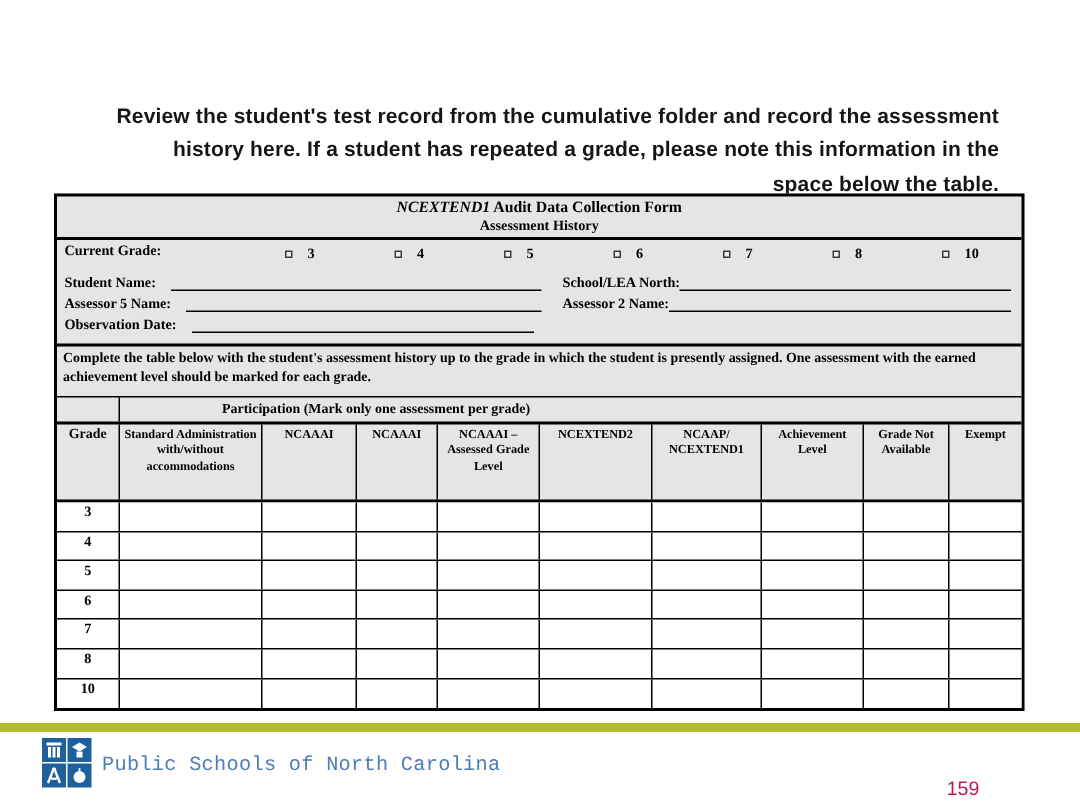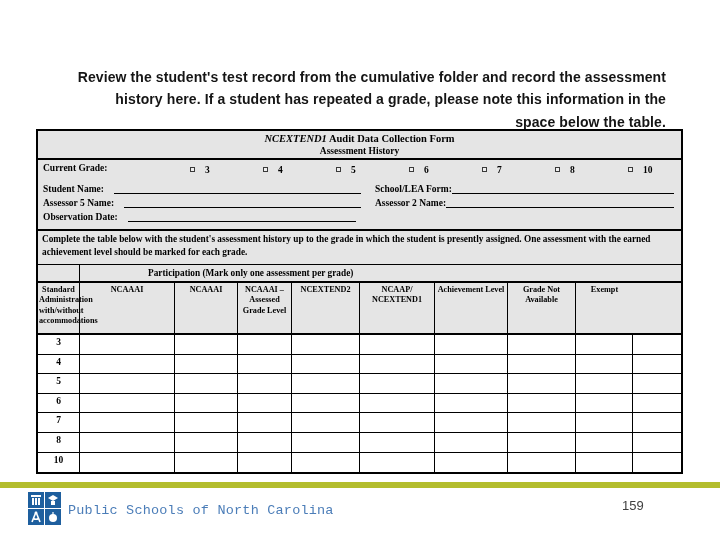--- a/index.html
+++ b/index.html
@@ -60,22 +60,22 @@
   .gcell:last-child{ border-right:none; }
   .gcell.gnum{ text-align:center; font-size:9.5px; padding-top:2px; }
 
   
   .bar{ position:absolute; left:0; top:482px; width:720px; height:6px; background:#b3bd2d; }
   .logo{ position:absolute; left:28px; top:492px; width:35px; height:34px;
          display:grid; grid-template-columns:16px 16px; grid-template-rows:16px 16px; gap:1px; }
   .tile{ background:#1e5f9e; display:flex; align-items:center; justify-content:center; }
   .logo-text{ position:absolute; left:68px; top:503px; font-family:Liberation Mono, monospace;
               font-weight:normal; font-size:13.5px; color:#4b7db8; letter-spacing:0.2px; }
-  .page-num{ position:absolute; left:622px; top:498px; width:40px; text-align:left;
-             font-family:"Liberation Sans", sans-serif; font-size:13px; color:#404040; }
+  .page-num{ position:absolute; left:622px; top:518px; width:40px; text-align:center;
+             font-family:"Liberation Sans", sans-serif; font-size:13px; color:#be185d; }
 </style>
 </head>
 <body>
 
 <div class="instructions">Review the student's test record from the cumulative folder and record the assessment history here.  If a student has repeated a grade, please note this information in the space below the table.</div>
 
 <div class="form">
 
   <div class="form-title">
     <div class="t1"><i>NCEXTEND1</i><span> Audit Data Collection Form</span></div>
@@ -116,21 +116,21 @@
       </div>
   </div>
 
   <div class="names">
     <div class="fline">
       <div class="fl-left">
         <span>Student Name:</span>
         <span class="uline ul-gap"></span>
       </div>
       <div class="fl-right">
-        <span>School/LEA Form:</span>
+        <span>School/LEA North:</span>
         <span class="uline ul-tight"></span>
       </div>
     </div>
     <div class="fline">
       <div class="fl-left">
         <span>Assessor 5 Name:</span>
         <span class="uline ul-gap"></span>
       </div>
       <div class="fl-right">
         <span>Assessor 2 Name:</span>
@@ -146,20 +146,21 @@
   </div>
 
   <div class="note">Complete the table below with the student's assessment history up to the grade in which the student is presently assigned. One assessment with the earned achievement level should be marked for each grade.</div>
 
   <div class="prow">
     <div class="p-stub"></div>
     <div class="p-text">Participation (Mark only one assessment per grade)</div>
   </div>
 
   <div class="hrow" id="header-row">
+      <div class="hcell grade-h">Grade</div>
       <div class="hcell">Standard Administration with/without accommodations</div>
       <div class="hcell">NCAAAI</div>
       <div class="hcell">NCAAAI</div>
       <div class="hcell">NCAAAI – Assessed Grade Level</div>
       <div class="hcell">NCEXTEND2</div>
       <div class="hcell">NCAAP/ NCEXTEND1</div>
       <div class="hcell">Achievement Level</div>
       <div class="hcell">Grade Not Available</div>
       <div class="hcell">Exempt</div>
     </div>

